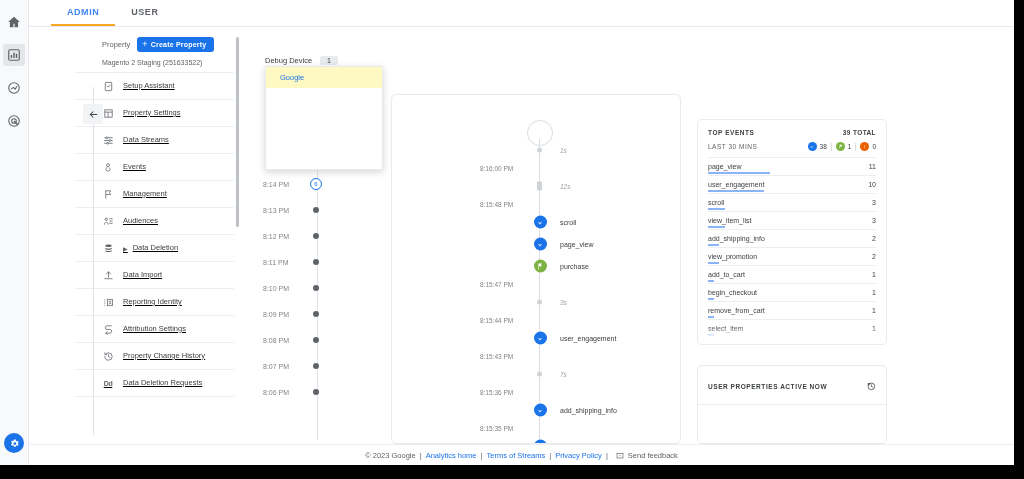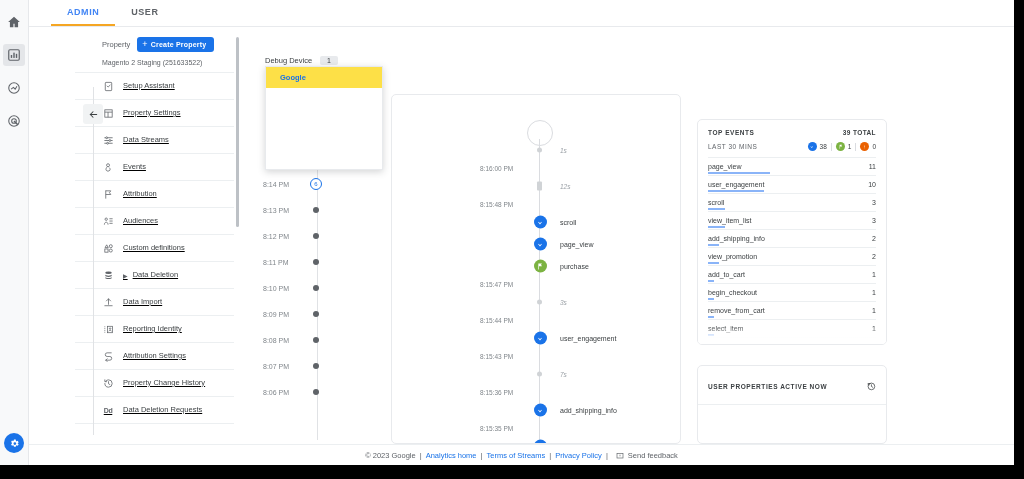--- a/index.html
+++ b/index.html
@@ -132,23 +132,22 @@
     background: #e8eaed; border-radius: 2px; font-size: 7px; color: #3c4043;
     padding: 1px 7px;
   }
   .debug-menu {
     position: absolute; left: 8px; top: 19px; width: 118px; height: 104px;
     background: #fff; border: 1px solid #e8eaed;
     box-shadow: 0 2px 7px rgba(60,64,67,.22);
     z-index: 5;
   }
   .debug-menu-item {
-    background: #fde047; color: #1a73e8; font-size: 7.5px;
+    background: #fef9c3; color: #1a73e8; font-size: 7.5px;
     padding: 6px 0 6px 14px;
-    font-weight: bold;
   }
   .minute-axis {
     position: absolute; left: 60px; top: 28px; width: 1px; bottom: 4px;
     background: #e0e2e5;
   }
   .minute-list { position: absolute; left: 0; top: 124px; right: 0; }
   .minute-row {
     display: flex; align-items: center; height: 26px; position: relative;
   }
   .minute-time {
@@ -384,42 +383,31 @@
             </span>
             <span class="nv-label">Events</span>
           </div>
           <div class="nav-item">
             <span class="nv-icon">
               <svg viewBox="0 0 24 24" fill="none" stroke="currentColor" stroke-width="1.7">
                 <path d="M6 3v18"></path>
                 <path d="M6 4h11l-3 4 3 4H6"></path>
               </svg>
             </span>
-            <span class="nv-label">Attribution</span>
+            <span class="nv-label">Management</span>
           </div>
           <div class="nav-item">
             <span class="nv-icon">
               <svg viewBox="0 0 24 24" fill="none" stroke="currentColor" stroke-width="1.7">
                 <circle cx="7" cy="7" r="2.6"></circle>
                 <path d="M3 18c0-2.7 2-4.4 4-4.4s4 1.7 4 4.4" stroke-linecap="round"></path>
                 <path d="M14 6h7M14 11h7M14 16h7"></path>
               </svg>
             </span>
             <span class="nv-label">Audiences</span>
-          </div>
-          <div class="nav-item">
-            <span class="nv-icon">
-              <svg viewBox="0 0 24 24" fill="none" stroke="currentColor" stroke-width="1.7">
-                <path d="M8 4l3.5 6h-7z"></path>
-                <rect x="4" y="13" width="7" height="7"></rect>
-                <circle cx="17" cy="7" r="3.3"></circle>
-                <circle cx="17" cy="16.5" r="3.3"></circle>
-              </svg>
-            </span>
-            <span class="nv-label">Custom definitions</span>
           </div>
           <div class="nav-item">
             <span class="nv-icon">
               <svg viewBox="0 0 24 24" fill="currentColor">
                 <ellipse cx="12" cy="6" rx="7" ry="2.6"></ellipse>
                 <path d="M5 10c0 1.4 3.1 2.6 7 2.6s7-1.2 7-2.6v2.4c0 1.4-3.1 2.6-7 2.6s-7-1.2-7-2.6z"></path>
                 <path d="M5 15c0 1.4 3.1 2.6 7 2.6s7-1.2 7-2.6v2.2c0 1.4-3.1 2.6-7 2.6s-7-1.2-7-2.6z"></path>
               </svg>
             </span>
             <span class="caret">▶</span>

